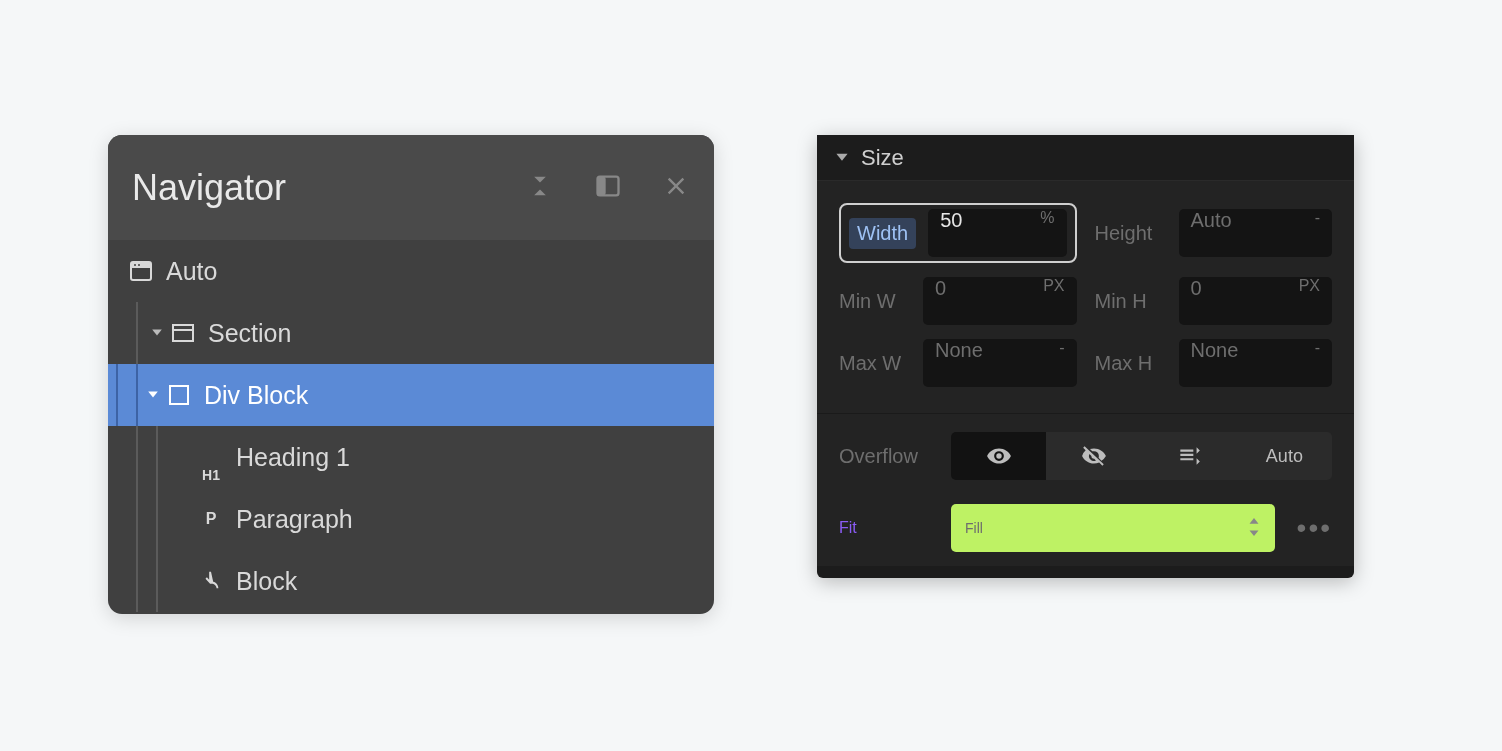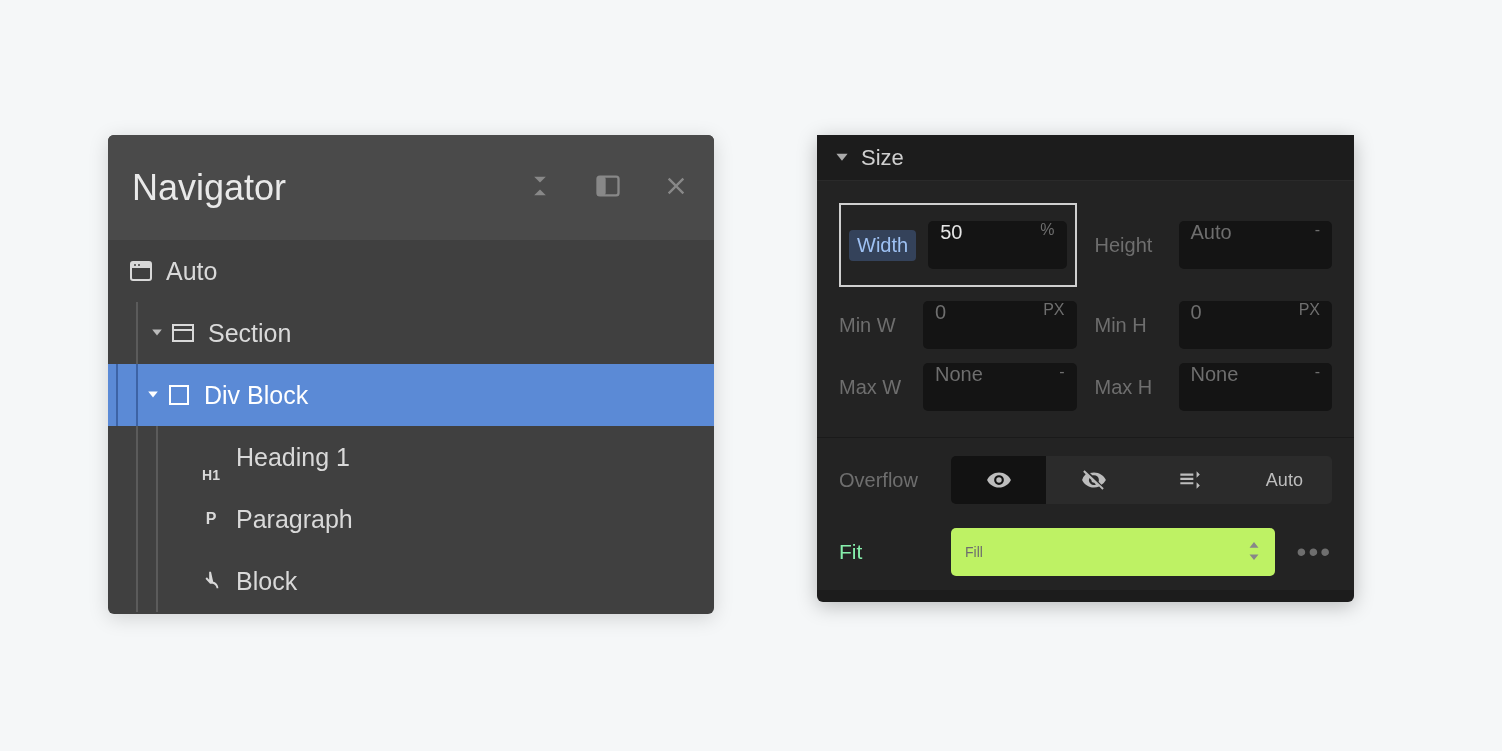--- a/index.html
+++ b/index.html
@@ -1,19 +1,19 @@
 <!DOCTYPE html>
 <html><head>
 <meta charset="utf-8">
 <style>
   * { margin:0; padding:0; box-sizing:border-box; font-family:-apple-system,BlinkMacSystemFont,"Segoe UI",sans-serif; }
   body { width:1502px; height:751px; background:#f5f7f8; position:relative; }
 
   
-  .nav-panel { position:absolute; left:108px; top:135px; width:606px; height:479px; background:#404040; border-radius:6px; overflow:hidden; box-shadow:0 4px 20px rgba(0,0,0,.15); }
+  .nav-panel { position:absolute; left:108px; top:135px; width:606px; height:479px; background:#404040; border-radius:14px; overflow:hidden; box-shadow:0 4px 20px rgba(0,0,0,.15); }
   .nav-header { height:105px; background:#4a4a4a; display:flex; align-items:center; padding:0 24px; }
   .nav-title { color:#e9e9e9; font-size:36px; font-weight:400; flex:1; }
   .nav-header-icons { display:flex; gap:40px; align-items:center; }
   .nav-header-icons svg { width:28px; height:28px; fill:#888; cursor:pointer; }
 
   .tree { padding-top:0; }
   .tree-row { display:flex; align-items:center; height:62px; color:#d9d9d9; font-size:25px; cursor:pointer; }
   .tree-row.selected { background:#5b8ad6; color:#fff; }
   .indent-guide { width:2px; background:#5b5b5b; align-self:stretch; margin-right:0; }
   .tree-spacer { display:inline-block; }
@@ -29,36 +29,36 @@
   .size-header svg { width:14px; height:14px; fill:#aaa; margin-right:12px; }
   .size-body { background:#232323; }
   .size-grid { display:grid; grid-template-columns:1fr 1fr; gap:14px 18px; padding:22px 22px 22px 22px; }
   .field { display:flex; align-items:center; gap:12px; }
   .field-label { width:72px; font-size:20px; color:#6e6e6e; }
   .field-label.active { color:#7aa7e6; }
   .field-input { flex:1; height:48px; background:#141414; border-radius:5px; display:flex; align-items:flex-start; padding:0 12px; }
   .field-input .val { flex:1; color:#e6e6e6; font-size:20px; }
   .field-input .val.dim { color:#6e6e6e; }
   .field-input .unit { color:#6e6e6e; font-size:16px; }
-  .wh-highlight { border:2px solid #cfcfcf; border-radius:0; padding:16px 8px; display:flex; align-items:center; gap:12px; }
+  .wh-highlight { border:2px solid #cfcfcf; border-radius:8px; padding:4px 8px; display:flex; align-items:center; gap:12px; }
   .wh-highlight .field-label { background:#34425a; color:#9ec1f3; padding:4px 8px; border-radius:4px; width:auto; }
 
   .divider { height:1px; background:#1a1a1a; margin:4px 0; }
 
   .overflow-row { display:flex; align-items:center; padding:14px 22px; gap:12px; }
   .overflow-label { width:100px; font-size:20px; color:#6e6e6e; }
   .seg { display:flex; gap:0; flex:1; }
   .seg-btn { flex:1; height:48px; background:#2b2b2b; display:flex; align-items:center; justify-content:center; cursor:pointer; }
   .seg-btn:first-child { border-top-left-radius:5px; border-bottom-left-radius:5px; }
   .seg-btn.active { background:#121212; }
   .seg-btn svg { width:26px; height:26px; fill:#bdbdbd; }
   .seg-btn.auto-txt { font-size:18px; color:#bdbdbd; border-top-right-radius:5px; border-bottom-right-radius:5px; }
 
   .fit-row { display:flex; align-items:center; padding:10px 22px 14px; gap:12px; }
-  .fit-label { width:100px; font-size:21px; color:#86efac; }
+  .fit-label { width:100px; font-size:16px; color:#8b5cf6; }
   .fit-select { flex:1; height:48px; background:#bef264; border-radius:5px; display:flex; align-items:center; padding:0 14px; color:#6e6e6e; font-size:14px; cursor:pointer; }
   .fit-select .chev { margin-left:auto; }
   .fit-select .chev svg { width:14px; height:18px; fill:#888; }
   .fit-more { margin-left:10px; color:#6e6e6e; font-size:28px; letter-spacing:2px; cursor:pointer; line-height:10px; }
 </style>
 </head>
 <body>
 
 <div class="nav-panel">
   <div class="nav-header">

